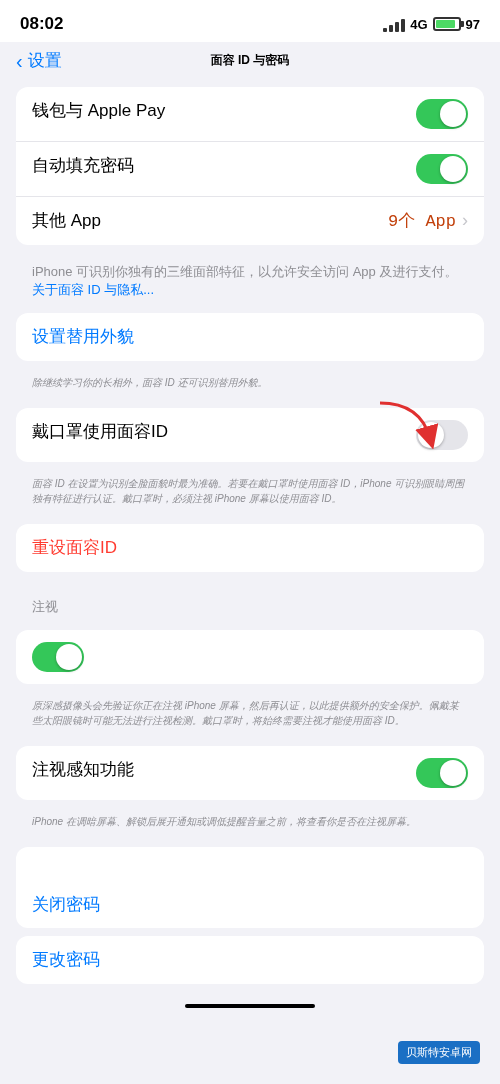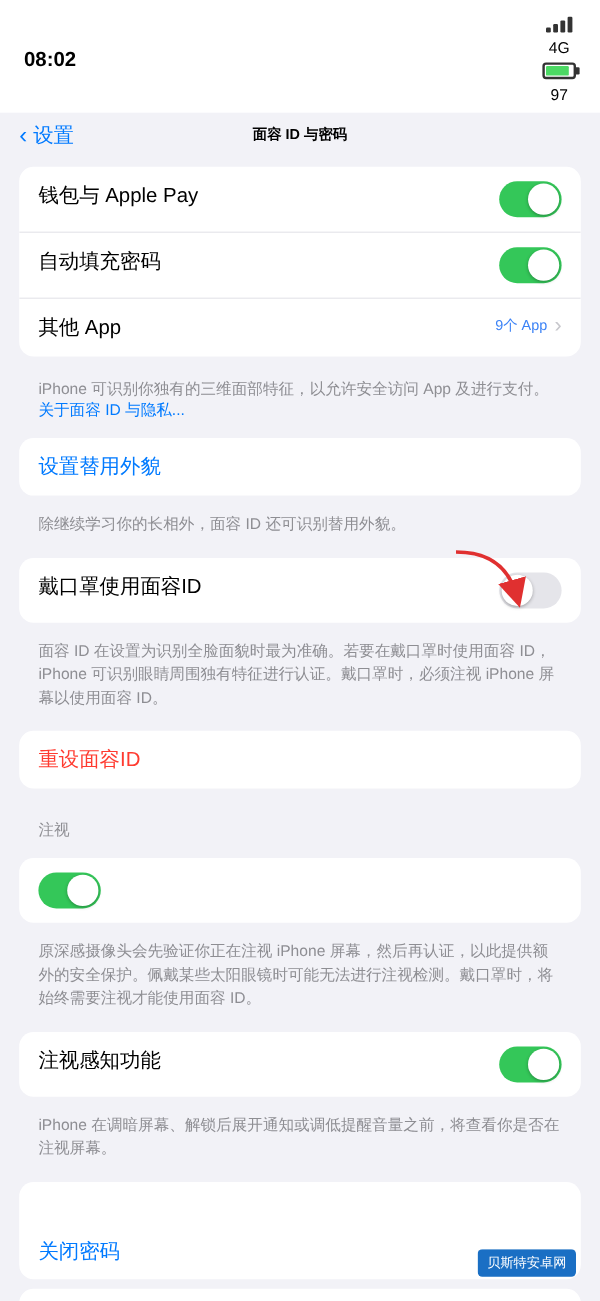--- a/index.html
+++ b/index.html
@@ -17,25 +17,23 @@
       display: flex;
       justify-content: space-between;
       align-items: center;
       padding: 14px 20px 8px;
       font-size: 16px;
       font-weight: 600;
     }
     .status-time { font-size: 17px; font-weight: 700; }
     .status-icons {
       display: flex;
-      align-items: center;
       gap: 5px;
       font-size: 13px;
-      font-weight: 400;
-      flex-direction: column;
+      font-weight: 700;
     }
     .battery-icon {
       width: 28px; height: 14px;
       border: 2px solid #333;
       border-radius: 3px;
       position: relative;
       display: inline-flex;
       align-items: center;
       padding: 1px;
     }
@@ -115,22 +113,23 @@
     .row-label {
       font-size: 17px;
       color: #000;
     }
     .row-right {
       display: flex;
       align-items: center;
       gap: 6px;
     }
     .row-value {
-      font-size: 12px;
-      color: #3b82f6;
+      font-size: 17px;
+      color: #c2410c;
+      font-family: Liberation Mono, monospace;
     }
     .chevron-right {
       color: #c7c7cc;
       font-size: 18px;
       font-weight: 500;
     }
 
     
     .toggle {
       width: 52px; height: 30px;
@@ -161,23 +160,24 @@
       line-height: 1.4;
     }
     .section-title a, .section-title .link {
       color: #007aff;
       text-decoration: none;
     }
 
     
     .section-desc {
       padding: 6px 32px 10px;
-      font-size: 13px;
+      font-size: 10px;
       color: #8e8e93;
       line-height: 1.5;
+      font-style: italic;
     }
 
     
     .group-label {
       padding: 18px 32px 6px;
       font-size: 13px;
       color: #8e8e93;
       font-family: Liberation Serif, serif;
     }
 

